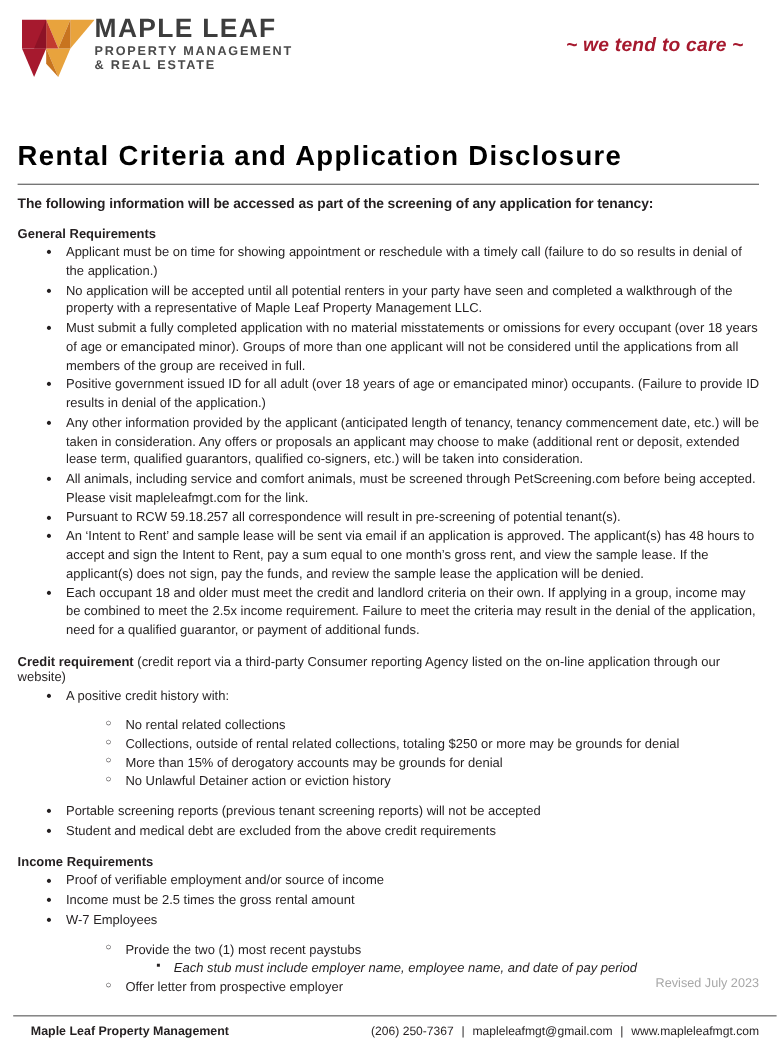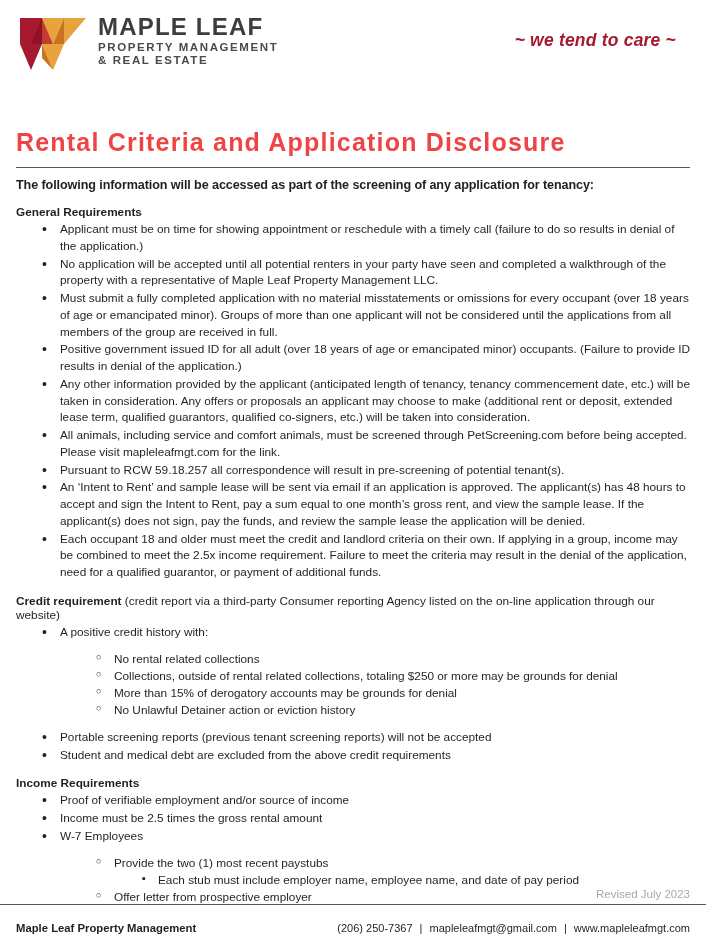--- a/index.html
+++ b/index.html
@@ -33,21 +33,20 @@
   .logo-mark {
     width: 66px;
     height: 56px;
     position: relative;
     flex: 0 0 auto;
     margin-top: 4px;
     margin-left: 6px;
   }
   .logo-mark svg { display:block; }
   .logo-text {
-    margin-left: 12px;
     margin-top: 4px;
   }
   .logo-title {
     font-family: "Liberation Sans", sans-serif;
     font-weight: bold;
     font-size: 24px;
     letter-spacing: 1.2px;
     color: #3d3d3d;
     line-height: 1.05;
   }
@@ -71,21 +70,21 @@
     top: 20px;
     color: #a6192e;
     font-weight: bold;
     font-style: italic;
     font-size: 17.5px;
     letter-spacing: 0.2px;
   }
 
   
   .doc-title {
-    color: #ef4444;
+    color: #000000;
     font-weight: bold;
     font-size: 25px;
     letter-spacing: 1.2px;
     margin-top: 42px;
     margin-left: 2px;
   }
   .rule {
     border: 0;
     border-top: 1px solid #555;
     margin: 10px 2px 0 2px;
@@ -143,20 +142,21 @@
     position: absolute;
     left: 4px;
     top: 0;
     font-size: 9px;
   }
 
   ul.lvl3 {
     list-style: none;
     margin: 0;
     padding: 0 0 0 24px;
+    font-style: italic;
   }
   ul.lvl3 > li {
     position: relative;
     padding-left: 20px;
     font-size: 11.8px;
     line-height: 1.45;
   }
   ul.lvl3 > li::before {
     content: "\25AA";
     position: absolute;
@@ -168,24 +168,24 @@
   .revised {
     position: absolute;
     right: 16px;
     top: 888px;
     color: #a8a8a8;
     font-size: 11.5px;
   }
 
   .footer {
     position: absolute;
-    left: 0;
+    left: 12px;
     right: 0;
     bottom: 0;
-    height: 47px;
+    height: 28px;
     border-top: 1px solid #555;
     display: flex;
     align-items: center;
     padding: 0 16px;
     box-sizing: border-box;
   }
   .footer-left {
     font-weight: bold;
     font-size: 11.3px;
     color: #231f20;

